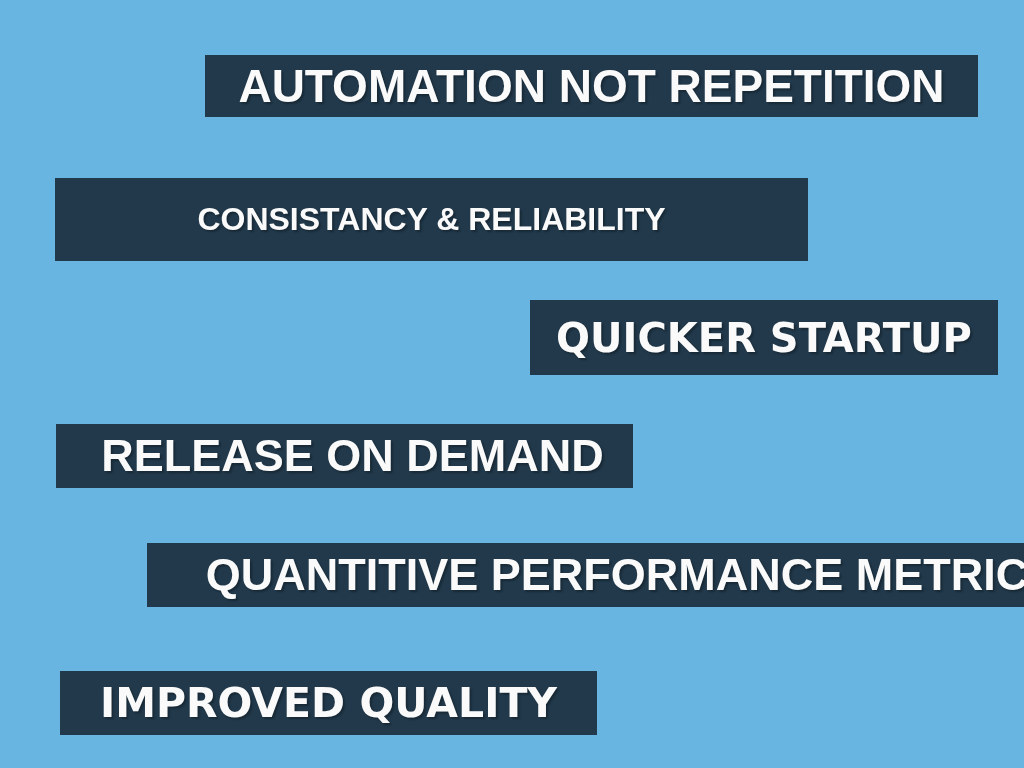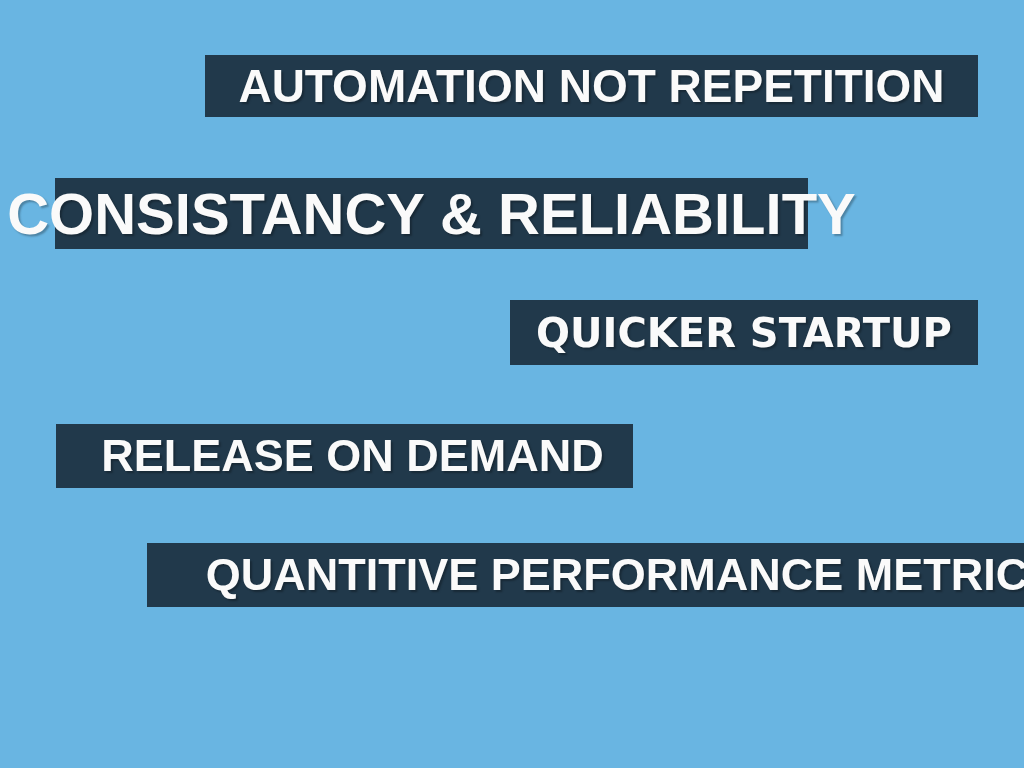--- a/index.html
+++ b/index.html
@@ -25,33 +25,34 @@
     font-weight: bold;
     white-space: nowrap;
     text-shadow: 2px 2px 2px rgba(0,0,0,0.28);
     letter-spacing: 0px;
   }
   .wide {
     font-family: "DejaVu Sans", sans-serif;
   }
   
   .b1 { left: 205px; top: 55px;  width: 773px; height: 62px; font-size: 46px; }
-  .b2 { left: 55px;  top: 178px; width: 753px; height: 71px; font-size: 58px; }
-  .b3 { left: 510px; top: 300px; width: 468px; height: 65px; font-size: 40px; }
+  .b2 { left: 55px;  top: 178px; width: 753px; height: 83px; font-size: 32px; }
+  .b3 { left: 530px; top: 300px; width: 468px; height: 75px; font-size: 40px; }
   .b4 { left: 56px;  top: 424px; width: 561px; height: 64px; font-size: 45px; padding-left: 16px; }
   .b5 { left: 147px; top: 543px; width: 940px; height: 64px; font-size: 45px; }
   .b6 { left: 60px;  top: 671px; width: 537px; height: 64px; font-size: 41px; }
 </style>
 </head>
 <body>
 
 <div id="slide" style="--bg: #69b5e2; --banner: #21394b; --text: #fafafa;">
   <div class="banner b1">AUTOMATION NOT REPETITION</div>
 
   <div class="banner b2">CONSISTANCY &amp; RELIABILITY</div>
 
   <div class="banner b3 wide">QUICKER STARTUP</div>
 
   <div class="banner b4">RELEASE ON DEMAND</div>
 
   <div class="banner b5">QUANTITIVE PERFORMANCE METRIC</div>
 
+  <div class="banner b6 wide">IMPROVED QUALITY</div>
 </div>
 
 </body></html>

